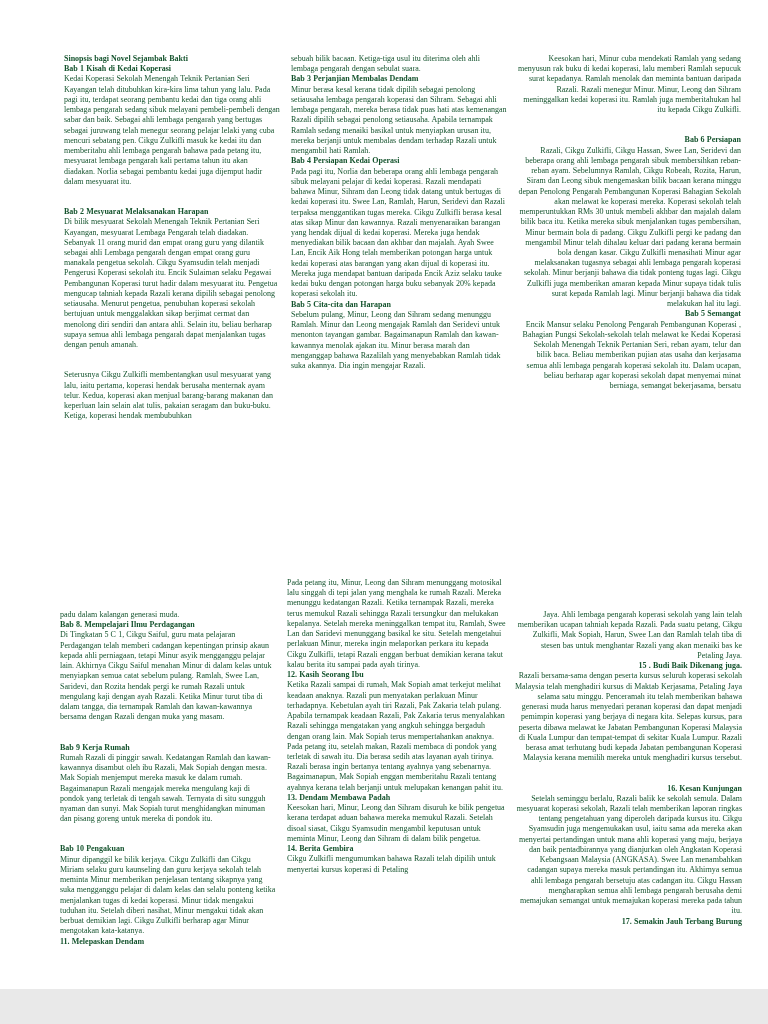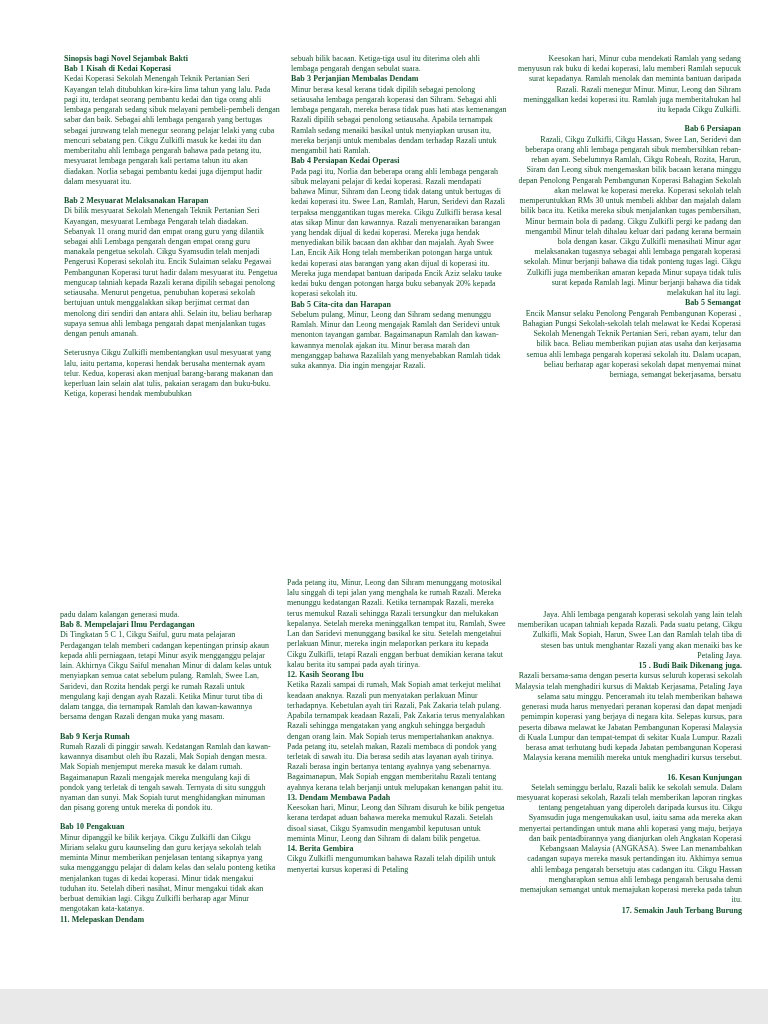--- a/index.html
+++ b/index.html
@@ -19,21 +19,21 @@
   }
   .block {
     position: absolute;
     width: 216px;
     font-size: 8px;
     line-height: 1.28;
     text-align: left;
     word-spacing: 0.2px;
   }
   .block p { margin: 0; }
-  .block p.gap { margin-top: 9px; }
+  .block p.gap { margin-top: 20px; }
   .heading { font-weight: bold; }
   .block-1 { left: 64px;  top: 54px; }
   .block-2 { left: 291px; top: 54px; }
   .block-3 { left: 517px; top: 54px; width: 224px; text-align: right; }
   .block-4 { left: 60px;  top: 610px; }
   .block-5 { left: 287px; top: 578px; width: 222px; }
   .block-6 { left: 514px; top: 610px; width: 228px; text-align: right; }
 </style>
 </head>
 <body>

